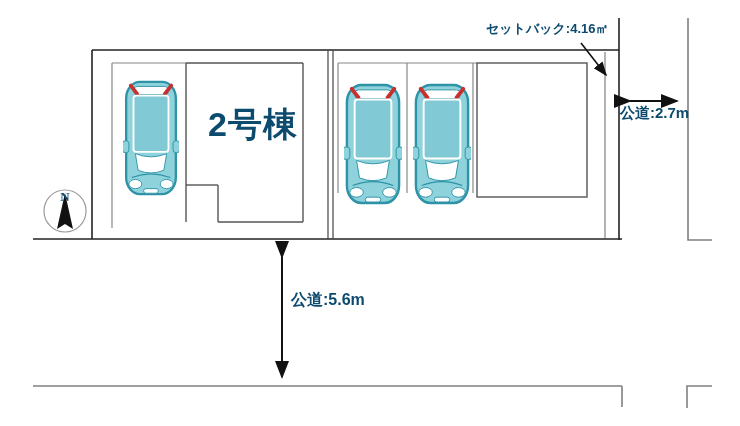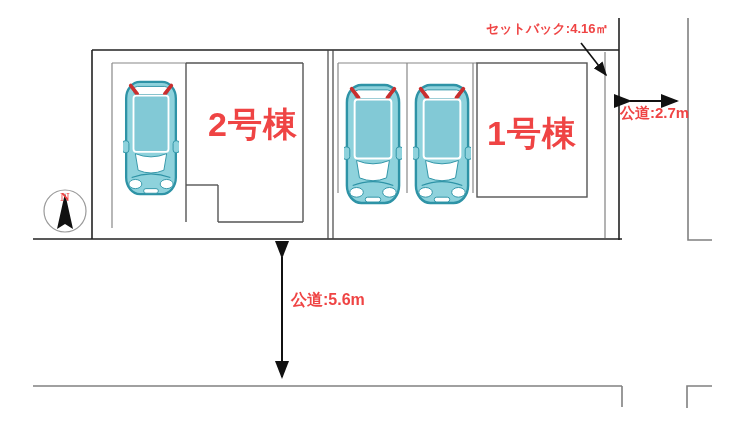--- a/index.html
+++ b/index.html
@@ -7,21 +7,21 @@
     position:relative;
     width:740px;height:426px;
     background:#ffffff;
     overflow:hidden;
     font-family:"Liberation Sans", sans-serif;
   }
   svg{position:absolute;left:0;top:0;}
   .label{
     position:absolute;
     font-weight:bold;
-    color:#ef4444;
+    color:#0c4a6e;
     white-space:nowrap;
     font-family:"Liberation Sans", sans-serif;
     line-height:1;
   }
   .label-setback{left:486px;top:22px;font-size:13px;}
   .label-road-east{left:620px;top:105px;font-size:15px;}
   .label-road-south{left:291px;top:292px;font-size:16px;}
   .label-building{
     font-size:34px;
     letter-spacing:1px;
@@ -128,17 +128,16 @@
   </svg>
 
   <div class="label label-setback">セットバック:4.16㎡</div>
 
   <div class="label label-road-east">公道:2.7m</div>
 
   <div class="label label-road-south">公道:5.6m</div>
 
   <div class="label label-building label-building-2">2号棟</div>
 
-  <div class="label label-building label-building-1">1号棟</div>
 
   <div class="label label-compass-n">N</div>
 
 </div>
 
 </body></html>

